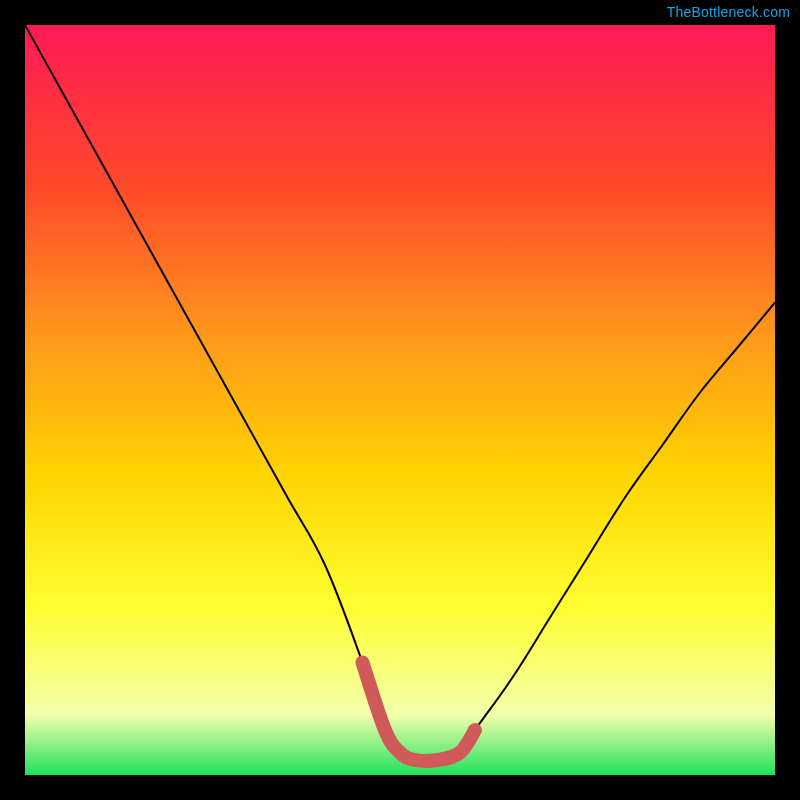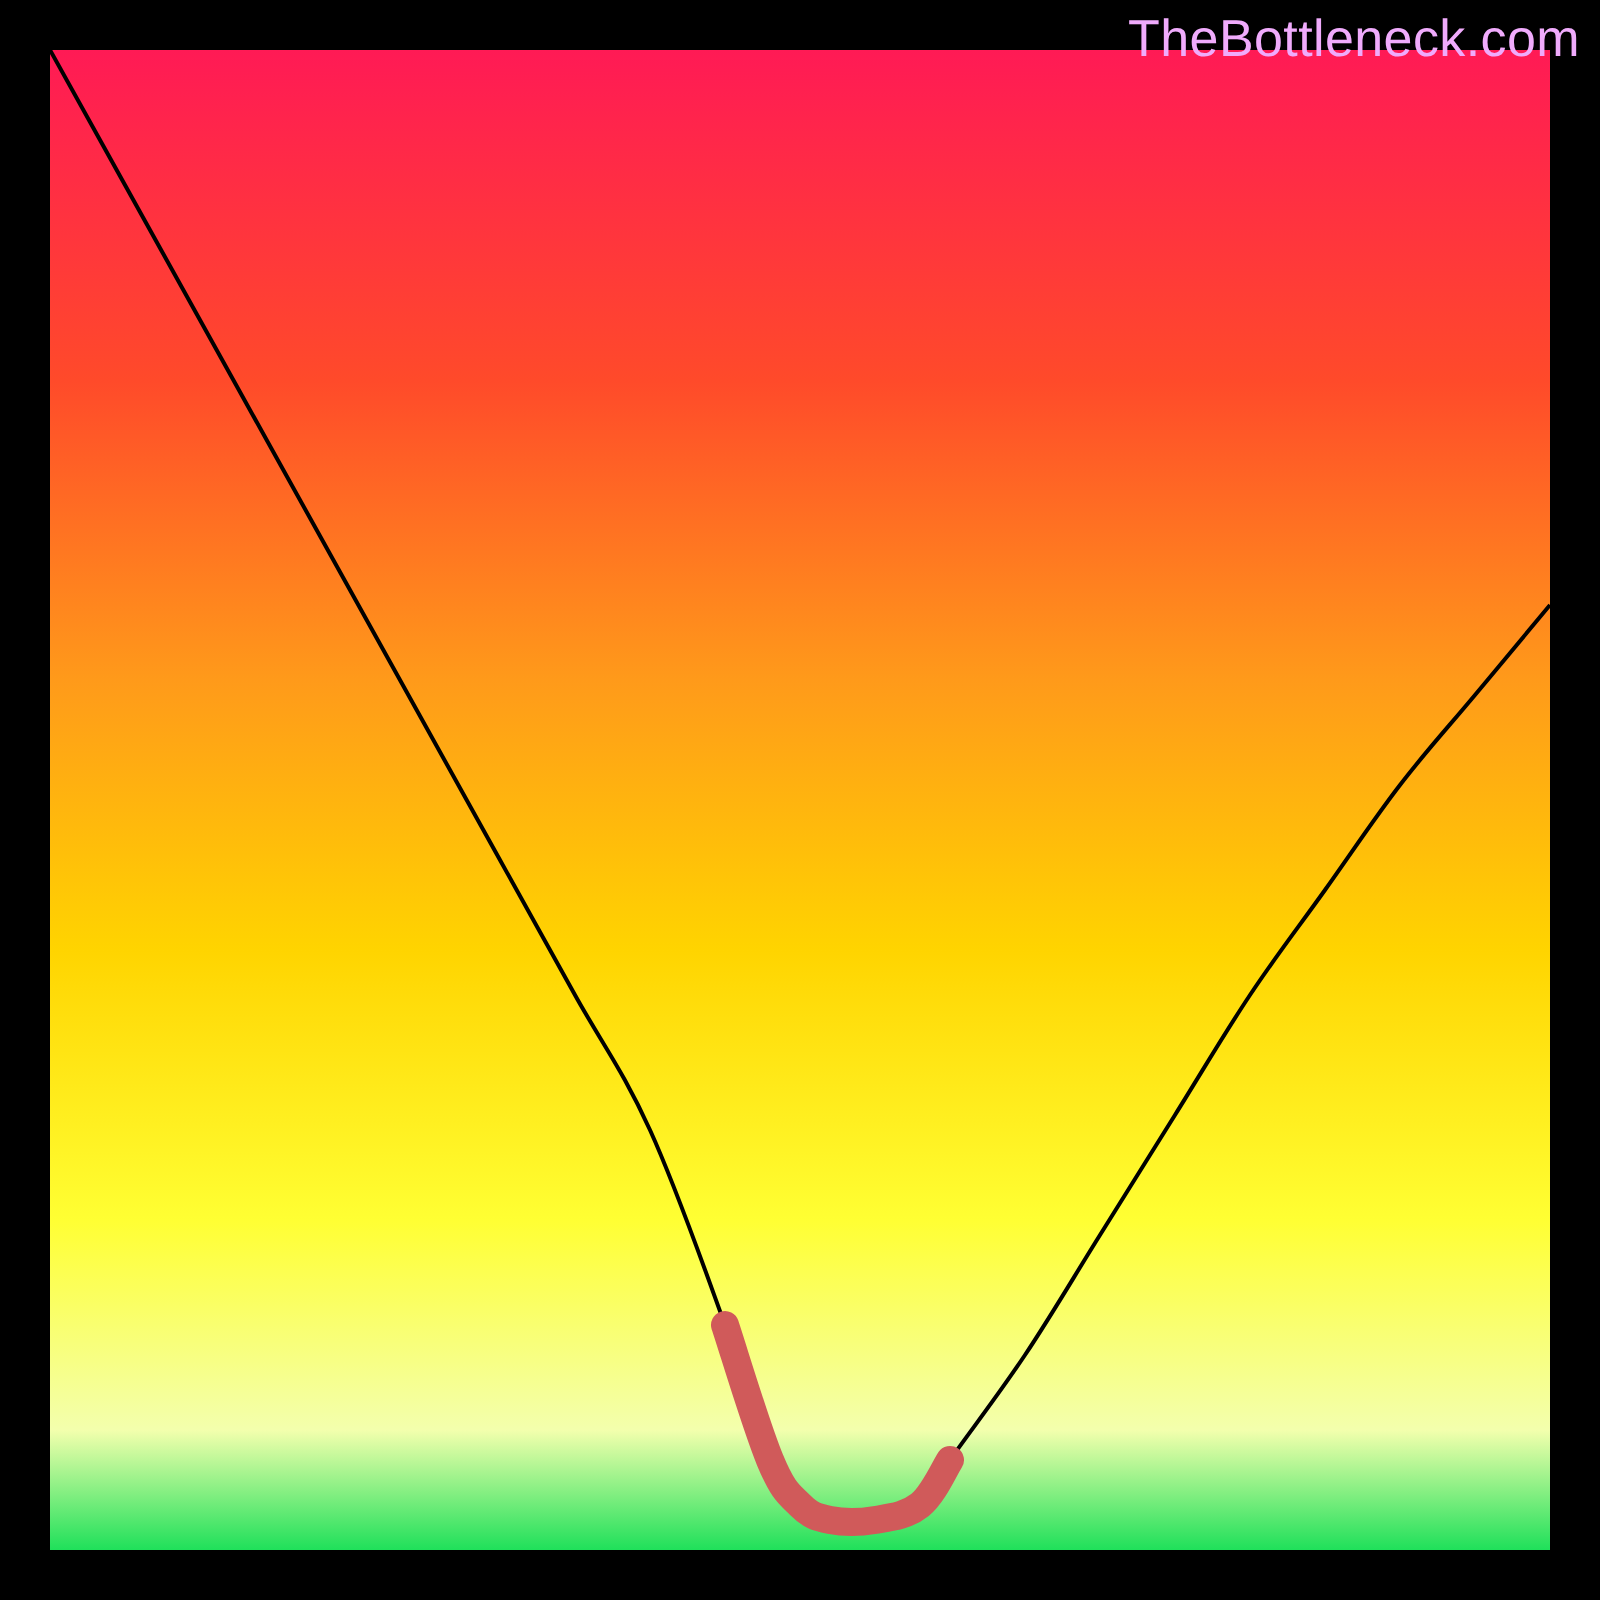--- a/index.html
+++ b/index.html
@@ -25,22 +25,22 @@
     height: 750px;
     overflow: hidden;
   }
   .plot svg {
     display: block;
   }
   .watermark {
     position: absolute;
     top: 4px;
     right: 10px;
-    color: #f0abfc;
-    font-size: 26px;
+    color: #0ea5e9;
+    font-size: 14px;
     font-weight: 400;
     letter-spacing: 0.2px;
     user-select: none;
   }
 </style>
 </head>
 <body>
 
 <div class="stage">
   <div class="plot">

